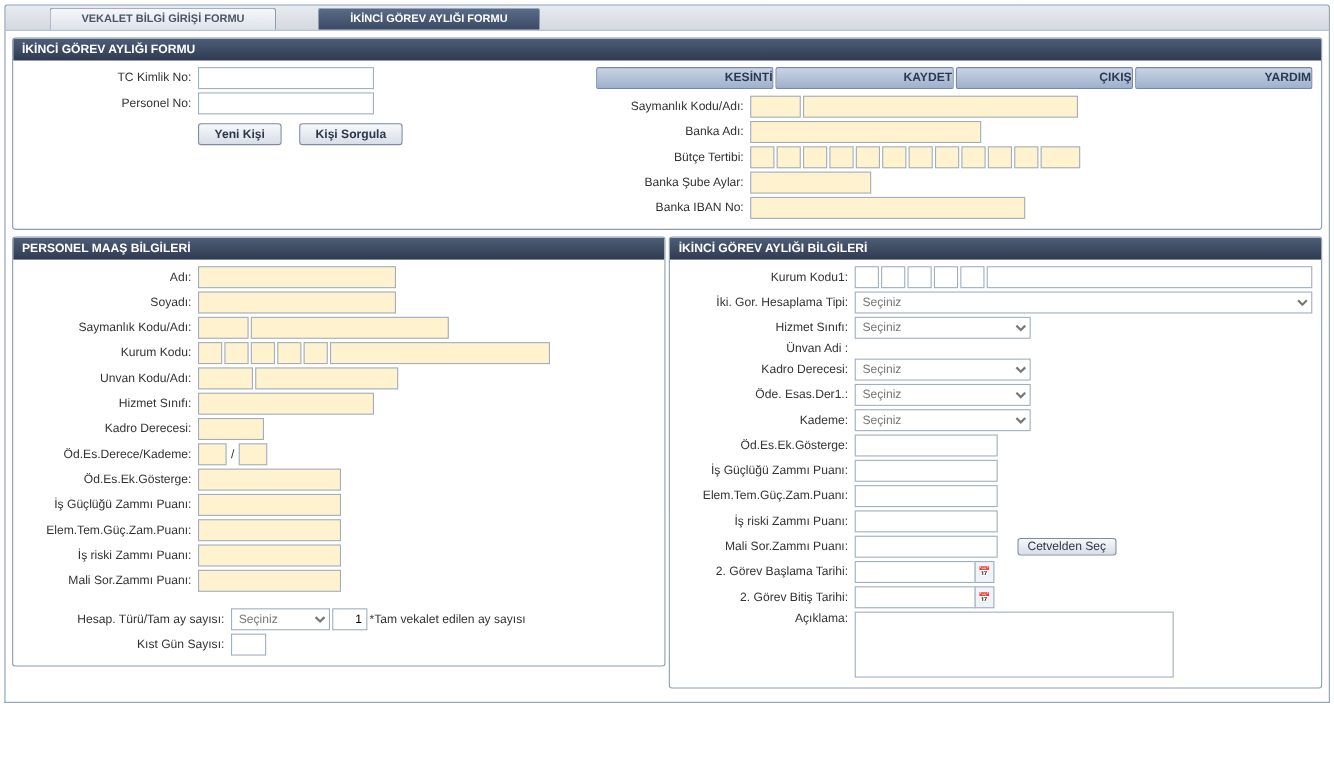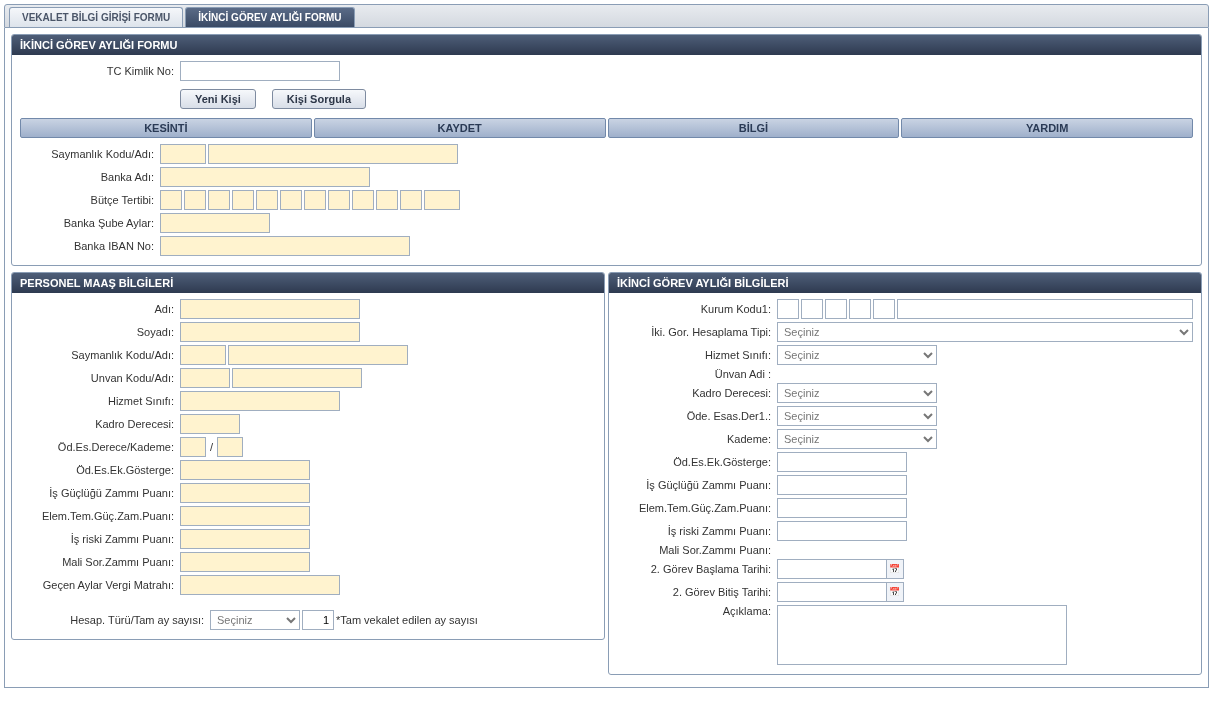--- a/index.html
+++ b/index.html
@@ -1,46 +1,46 @@
 <!DOCTYPE html>
 <html><head>
 <meta charset="utf-8">
 <style>
 * { box-sizing: border-box; margin: 0; padding: 0; }
 body { font-family: Arial, sans-serif; font-size: 11px; background: #fff; padding: 4px; color: #333; }
 
 .tabs { display: flex; background: linear-gradient(#e8ebef,#d4d9e0); border: 1px solid #8a9db5; border-radius: 3px 3px 0 0; padding: 2px 4px 0 4px; }
-.tab { padding: 4px 12px; border: 1px solid #8a9db5; border-bottom: none; background: linear-gradient(#f5f7fa,#dde3eb); color: #4a5568; font-weight: bold; font-size: 10px; margin-right: 2px; border-radius: 3px 3px 0 0; cursor: pointer; }
+.tab { padding: 4px 28px; border: 1px solid #8a9db5; border-bottom: none; background: linear-gradient(#f5f7fa,#dde3eb); color: #4a5568; font-weight: bold; font-size: 10px; margin-right: 2px; border-radius: 3px 3px 0 0; cursor: pointer; margin-left: 36px; }
 .tab.active { background: linear-gradient(#5a6b87,#3a4a65); color: #fff; }
 
 .main-panel { border: 1px solid #8a9db5; border-top: none; padding: 6px; background: #fff; }
 
 .section { border: 1px solid #8a9db5; border-radius: 3px; margin-bottom: 6px; overflow: hidden; }
 .section-header { background: linear-gradient(#4e5e78,#2e3a50); color: #fff; font-weight: bold; font-size: 11px; padding: 4px 8px; }
 .section-body { padding: 6px 8px; }
 
-.row { display: flex; gap: 6px; flex-direction: column; }
+.row { display: flex; gap: 6px; }
 .col { flex: 1; }
 
 .form-row { display: flex; align-items: center; margin-bottom: 3px; }
 .form-label { width: 160px; text-align: right; padding-right: 6px; color: #333; }
 .form-ctrl { flex: 1; display: flex; gap: 2px; align-items: center; }
 
 input[type=text], textarea, select, .seg-box, .readonly-box {
   border: 1px solid #a0aec0; background: #fff; font-size: 11px; padding: 2px 4px; height: 20px; font-family: inherit;
 }
 textarea { height: 60px; resize: none; }
 .readonly-box { background: #fff3cf; }
 .seg-box { background: #fff3cf; width: 22px; text-align: center; }
 
 .btn { background: linear-gradient(#f6f8fb,#d8dee8); border: 1px solid #7e8ba0; border-radius: 3px; padding: 3px 14px; font-size: 11px; font-weight: bold; color: #2d3748; cursor: pointer; }
 .btn-sm { padding: 1px 8px; font-weight: normal; }
 
 .toolbar { display: flex; gap: 2px; margin-bottom: 6px; }
-.toolbar .btn-tool { flex: 1; text-align: center; background: linear-gradient(#c9d3e3,#9fb0cb); border: 1px solid #7289aa; padding: 3px 0; font-weight: bold; color: #2a3a55; cursor: pointer; font-size: 11px; border-radius: 2px; }
+.toolbar .btn-tool { flex: 1; text-align: right; background: linear-gradient(#c9d3e3,#9fb0cb); border: 1px solid #7289aa; padding: 3px 0; font-weight: bold; color: #2a3a55; cursor: pointer; font-size: 11px; border-radius: 2px; }
 
 select { padding: 1px 2px; color: #777; }
 .date-input { position: relative; display: inline-flex; }
 .date-input input { width: 110px; }
 .date-btn { width: 18px; height: 20px; border: 1px solid #a0aec0; background: #f0f3f8; margin-left: -1px; display: flex; align-items: center; justify-content: center; cursor: pointer; font-size: 9px; }
 
 .two-col { display: flex; gap: 3px; }
 .two-col > div { flex: 1; }
 </style>
 </head>
@@ -58,34 +58,40 @@
     <div class="section-body">
       <div class="row">
 
         <div class="col" style="max-width:44%;">
           <div class="form-row">
             <div class="form-label">TC Kimlik No:</div>
             <div class="form-ctrl">
                 <input type="text" style="width: 160px;">
               </div>
           </div>
+          <div class="form-row">
+            <div class="form-label">Personel No:</div>
+            <div class="form-ctrl">
+                <input type="text" style="width: 160px;">
+              </div>
+          </div>
           <div class="form-row" style="margin-top:8px;">
             <div class="form-label"></div>
             <div class="form-ctrl" style="gap:16px;">
               <button class="btn">Yeni Kişi</button>
               <button class="btn">Kişi Sorgula</button>
             </div>
           </div>
         </div>
 
         <div class="col">
           <div class="toolbar">
             <div class="btn-tool">KESİNTİ</div>
             <div class="btn-tool">KAYDET</div>
-            <div class="btn-tool">BİLGİ</div>
+            <div class="btn-tool">ÇIKIŞ</div>
             <div class="btn-tool">YARDIM</div>
           </div>
           <div class="form-row">
             <div class="form-label" style="width:140px;">Saymanlık Kodu/Adı:</div>
             <div class="form-ctrl">
               <div class="readonly-box" style="width:46px;"></div>
               <div class="readonly-box" style="width:250px;"></div>
             </div>
           </div>
           <div class="form-row">
@@ -147,20 +153,31 @@
               </div>
             </div>
           <div class="form-row">
               <div class="form-label">Saymanlık Kodu/Adı:</div>
               <div class="form-ctrl">
                 <div class="readonly-box" style="width:46px;"></div>
                 <div class="readonly-box" style="width:180px;"></div>
               </div>
             </div>
           <div class="form-row">
+              <div class="form-label">Kurum Kodu:</div>
+              <div class="form-ctrl">
+            <div class="seg-box"></div>
+            <div class="seg-box"></div>
+            <div class="seg-box"></div>
+            <div class="seg-box"></div>
+            <div class="seg-box"></div>
+            <div class="readonly-box" style="width:200px;"></div>
+          </div>
+            </div>
+          <div class="form-row">
               <div class="form-label">Unvan Kodu/Adı:</div>
               <div class="form-ctrl">
                 <div class="readonly-box" style="width:50px;"></div>
                 <div class="readonly-box" style="width:130px;"></div>
               </div>
             </div>
           <div class="form-row">
               <div class="form-label">Hizmet Sınıfı:</div>
               <div class="form-ctrl">
                 <div class="readonly-box" style="width:160px;"></div>
@@ -203,35 +220,35 @@
               <div class="form-ctrl">
                 <div class="readonly-box" style="width:130px;"></div>
               </div>
             </div>
           <div class="form-row">
               <div class="form-label">Mali Sor.Zammı Puanı:</div>
               <div class="form-ctrl">
                 <div class="readonly-box" style="width:130px;"></div>
               </div>
             </div>
-          <div class="form-row">
-              <div class="form-label">Geçen Aylar Vergi Matrahı:</div>
-              <div class="form-ctrl">
-                <div class="readonly-box" style="width:160px;"></div>
-              </div>
-            </div>
         </div>
         <div class="section-body">
           <div class="form-row">
             <div class="form-label" style="width:190px;">Hesap. Türü/Tam ay sayısı:</div>
             <div class="form-ctrl">
               <select style="width:90px;"><option>Seçiniz</option></select>
               <input type="text" style="width: 32px; text-align: right;" value="1">
               <span>*Tam vekalet edilen ay sayısı</span>
             </div>
+          </div>
+          <div class="form-row">
+            <div class="form-label" style="width:190px;">Kıst Gün Sayısı:</div>
+            <div class="form-ctrl">
+                <input type="text" style="width: 32px;">
+              </div>
           </div>
         </div>
       </div>
     </div>
 
     <div>
       <div class="section">
         <div class="section-header">İKİNCİ GÖREV AYLIĞI BİLGİLERİ</div>
         <div class="section-body">
           <div class="form-row">
@@ -297,20 +314,25 @@
               </div>
             </div>
           <div class="form-row">
               <div class="form-label">İş riski Zammı Puanı:</div>
               <div class="form-ctrl">
                 <input type="text" style="width: 130px;">
               </div>
             </div>
           <div class="form-row">
               <div class="form-label">Mali Sor.Zammı Puanı:</div>
+              <div class="form-ctrl">
+                <input type="text" style="width: 130px;">
+                <span style="width:14px;"></span>
+                <button class="btn btn-sm">Cetvelden Seç</button>
+              </div>
             </div>
           <div class="form-row">
               <div class="form-label">2. Görev Başlama Tarihi:</div>
               <div class="form-ctrl">
                 <div class="date-input">
                   <input type="text" style="">
                   <div class="date-btn">📅</div>
                 </div>
               </div>
             </div>

